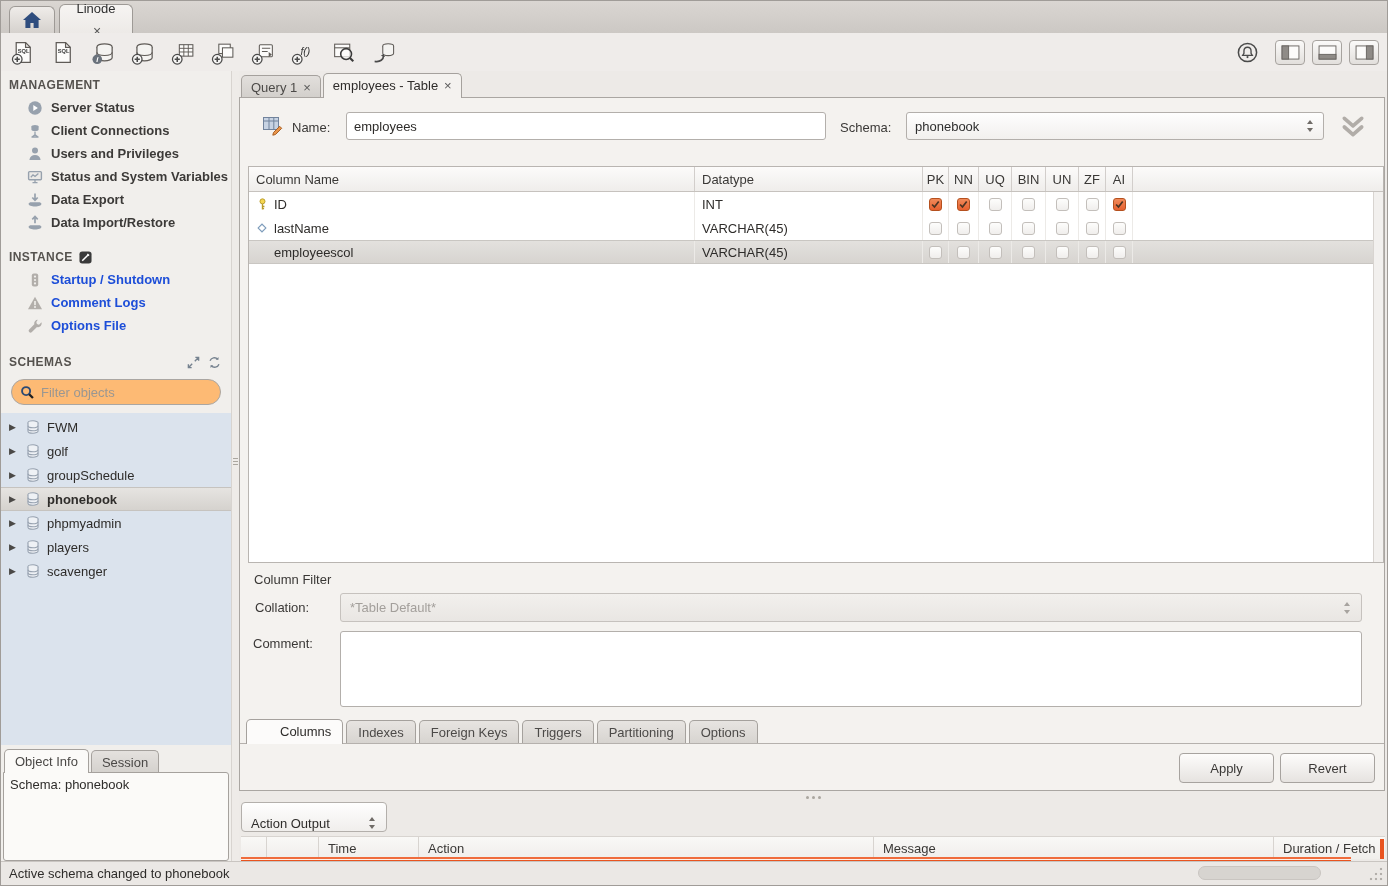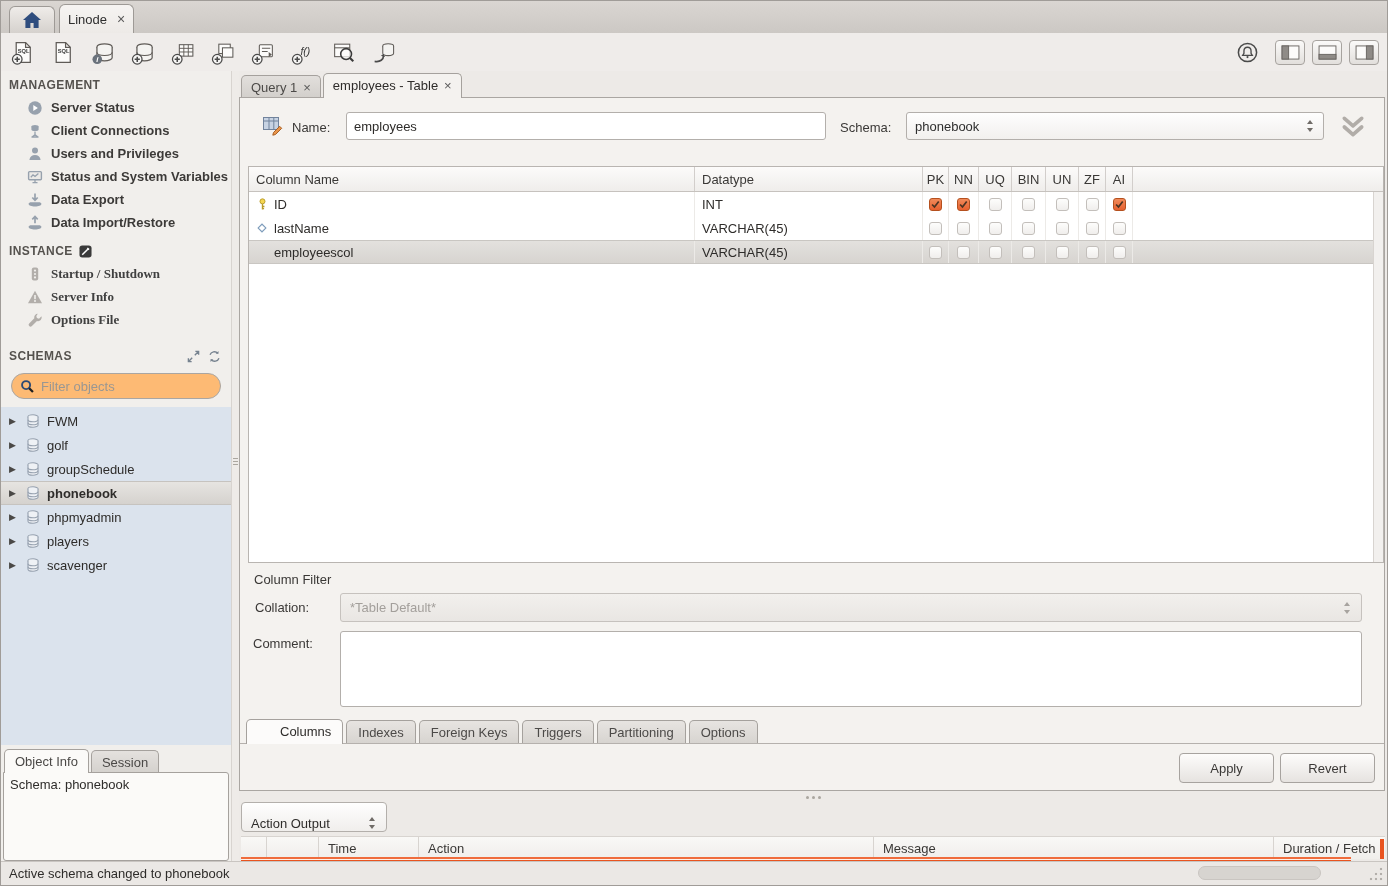--- a/index.html
+++ b/index.html
@@ -6,42 +6,42 @@
   html,body { width:1388px; height:886px; overflow:hidden; }
   body { font-family:"Liberation Sans","DejaVu Sans",sans-serif; font-size:13px; color:#2e2e2e; background:#edeae7; }
   #app { position:relative; width:1388px; height:886px; background:#edeae7; border:1px solid #a09c98; overflow:hidden; }
 
   
   #wtabbar { position:absolute; left:0; top:0; width:100%; height:32px;
              background:linear-gradient(#dad6d2,#ccc8c4); }
   .wtab { position:absolute; bottom:0; display:flex; align-items:center; justify-content:center;
           border:1px solid #9e9a96; border-bottom:none; border-radius:6px 6px 0 0; cursor:default; }
   .wtab.home { left:8px; width:46px; height:27px; background:linear-gradient(#efece9,#d5d1cd); }
-  .wtab.active { left:58px; min-width:74px; height:29px; padding:0 8px; background:linear-gradient(#f6f4f2,#edeae7); gap:8px; }
+  .wtab.active { left:58px; min-width:74px; height:29px; padding:0 8px; background:linear-gradient(#f6f4f2,#edeae7); gap:8px;flex-direction:column; }
   .wtab .close { color:#5a5a5a; font-size:14px; line-height:1; margin-left:2px; }
 
   
   #toolbar { position:absolute; left:0; top:32px; width:100%; height:38px; background:#efecea;
              display:flex; align-items:center; }
   #toolbar-left { display:flex; align-items:center; padding-left:8px; gap:12px; }
   .tbtn { width:28px; height:28px; display:flex; align-items:center; justify-content:center; border-radius:3px; }
   #toolbar-right { position:absolute; right:8px; top:0; height:38px; display:flex; align-items:center; gap:7px; }
   .toggle-btn { width:30px; height:25px; border:1px solid #a7a39f; border-radius:4px;
                 background:linear-gradient(#fbfaf9,#e2dfdc); display:flex; align-items:center; justify-content:center; }
   #notif { width:26px; height:26px; display:flex; align-items:center; justify-content:center; margin-right:8px; }
 
   
   #sidebar { position:absolute; left:0; top:70px; width:230px; height:674px; background:#f1efec;
              display:flex; flex-direction:column; overflow:hidden; }
   .side-header { font-size:12px; font-weight:bold; color:#55524e; letter-spacing:.4px;
                  padding:7px 0 4px 8px; display:flex; align-items:center; gap:6px; white-space:nowrap; }
   .side-header .hdr-icons { margin-left:auto; margin-right:10px; display:flex; gap:8px; }
   .side-item { height:23px; display:flex; align-items:center; gap:8px; padding-left:26px;
                font-weight:bold; color:#3c3a38; white-space:nowrap; overflow:hidden; cursor:default; }
-  .side-item.disabled { color:#404040;font-family:Liberation Serif, serif; }
+  .side-item.disabled { color:#1d4ed8; }
   .side-item .si-icon { width:16px; height:16px; flex:0 0 16px; display:flex; align-items:center; justify-content:center; }
   #filter-box { margin:6px 10px 8px 10px; height:26px; background:#fdba74; border:1px solid #aaa6a2;
                 border-radius:13px; display:flex; align-items:center; padding:0 8px; gap:6px; }
   #filter-box input { border:none; outline:none; width:100%; font:13px "Liberation Sans","DejaVu Sans",sans-serif; color:#333; background:transparent; }
   #filter-box input::placeholder { color:#9a9792; }
   #schema-list { flex:1; background:#dbe3ed; padding-top:2px; overflow:hidden; }
   .schema-row { height:24px; display:flex; align-items:center; gap:6px; padding-left:8px;
                 color:#2e2c2a; font-size:13px; cursor:default; }
   .schema-row .arrow { width:10px; color:#4a4846; font-size:9px; }
   .schema-row.selected { font-weight:bold; background:linear-gradient(#e6e4e1,#d5d2ce);
@@ -363,21 +363,21 @@
         <div class="side-item">
           <span class="si-icon">
             <svg viewBox="0 0 16 16" width="16" height="16">
               <path d="M8 8.3V1.8M5.3 4.3L8 1.5l2.7 2.8" stroke="#97a1ad" stroke-width="1.7" fill="none"></path>
               <path d="M3.2 10.2c-1 .5-1.6 1.1-1.6 1.8 0 1.4 2.9 2.5 6.4 2.5s6.4-1.1 6.4-2.5c0-.7-.6-1.3-1.6-1.8" fill="#97a1ad"></path>
             </svg>
           </span>
           <span>Data Import/Restore</span>
         </div>
       </div>
-    <div class="side-header" style="margin-top:3px">
+    <div class="side-header" style="margin-top:9px">
       <span>INSTANCE</span>
       <span>
         <svg viewBox="0 0 14 14" width="13" height="13">
             <rect x="0.5" y="0.5" width="13" height="13" rx="3" fill="#3a3a3a"></rect>
             <path d="M3.5 10.5L10 4M9 3.2l1.8 1.8" stroke="#fff" stroke-width="1.6" fill="none"></path>
           </svg>
       </span>
     </div>
     <div id="instance-list">
         <div class="side-item disabled">
@@ -392,21 +392,21 @@
           <span>Startup / Shutdown</span>
         </div>
         <div class="side-item disabled">
           <span class="si-icon">
             <svg viewBox="0 0 16 16" width="16" height="16">
               <path d="M8 1.8l7 12.4H1z" fill="#b2aeaa"></path>
               <rect x="7.2" y="6" width="1.6" height="4.2" fill="#f1efec"></rect>
               <circle cx="8" cy="12" r="1" fill="#f1efec"></circle>
             </svg>
           </span>
-          <span>Server Info</span>
+          <span>Comment Logs</span>
         </div>
         <div class="side-item disabled">
           <span class="si-icon">
             <svg viewBox="0 0 16 16" width="16" height="16">
               <path d="M10.8 1.8a3.6 3.6 0 0 0-3.5 4.5L2.2 11.4a1.9 1.9 0 1 0 2.7 2.7l5.1-5.1a3.6 3.6 0 0 0 4.5-4.7L12 6.7l-2.1-.6-.6-2.1z" fill="#b2aeaa"></path>
             </svg>
           </span>
           <span>Options File</span>
         </div>
       </div>

